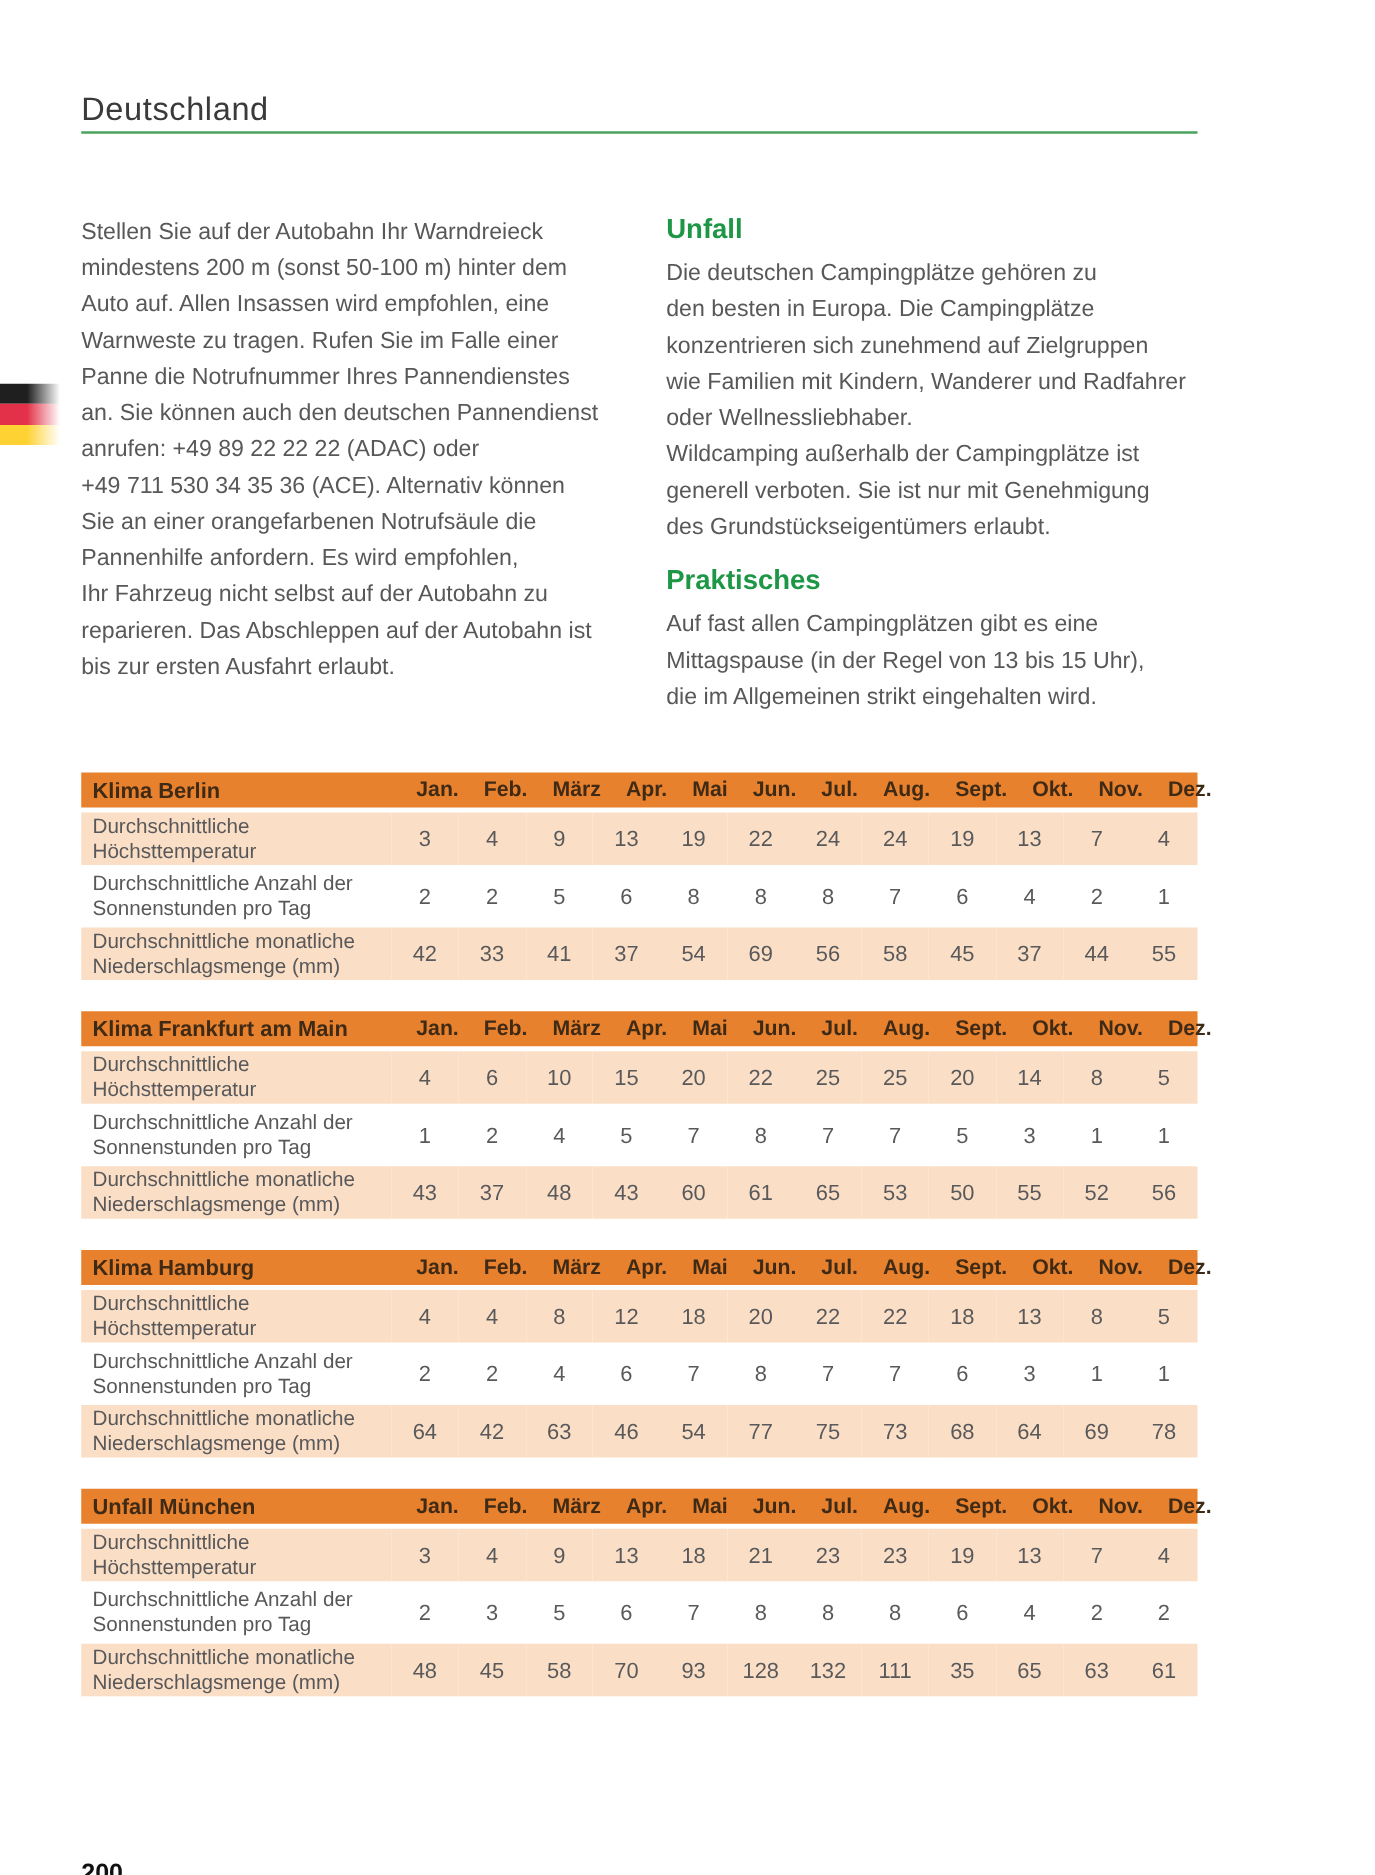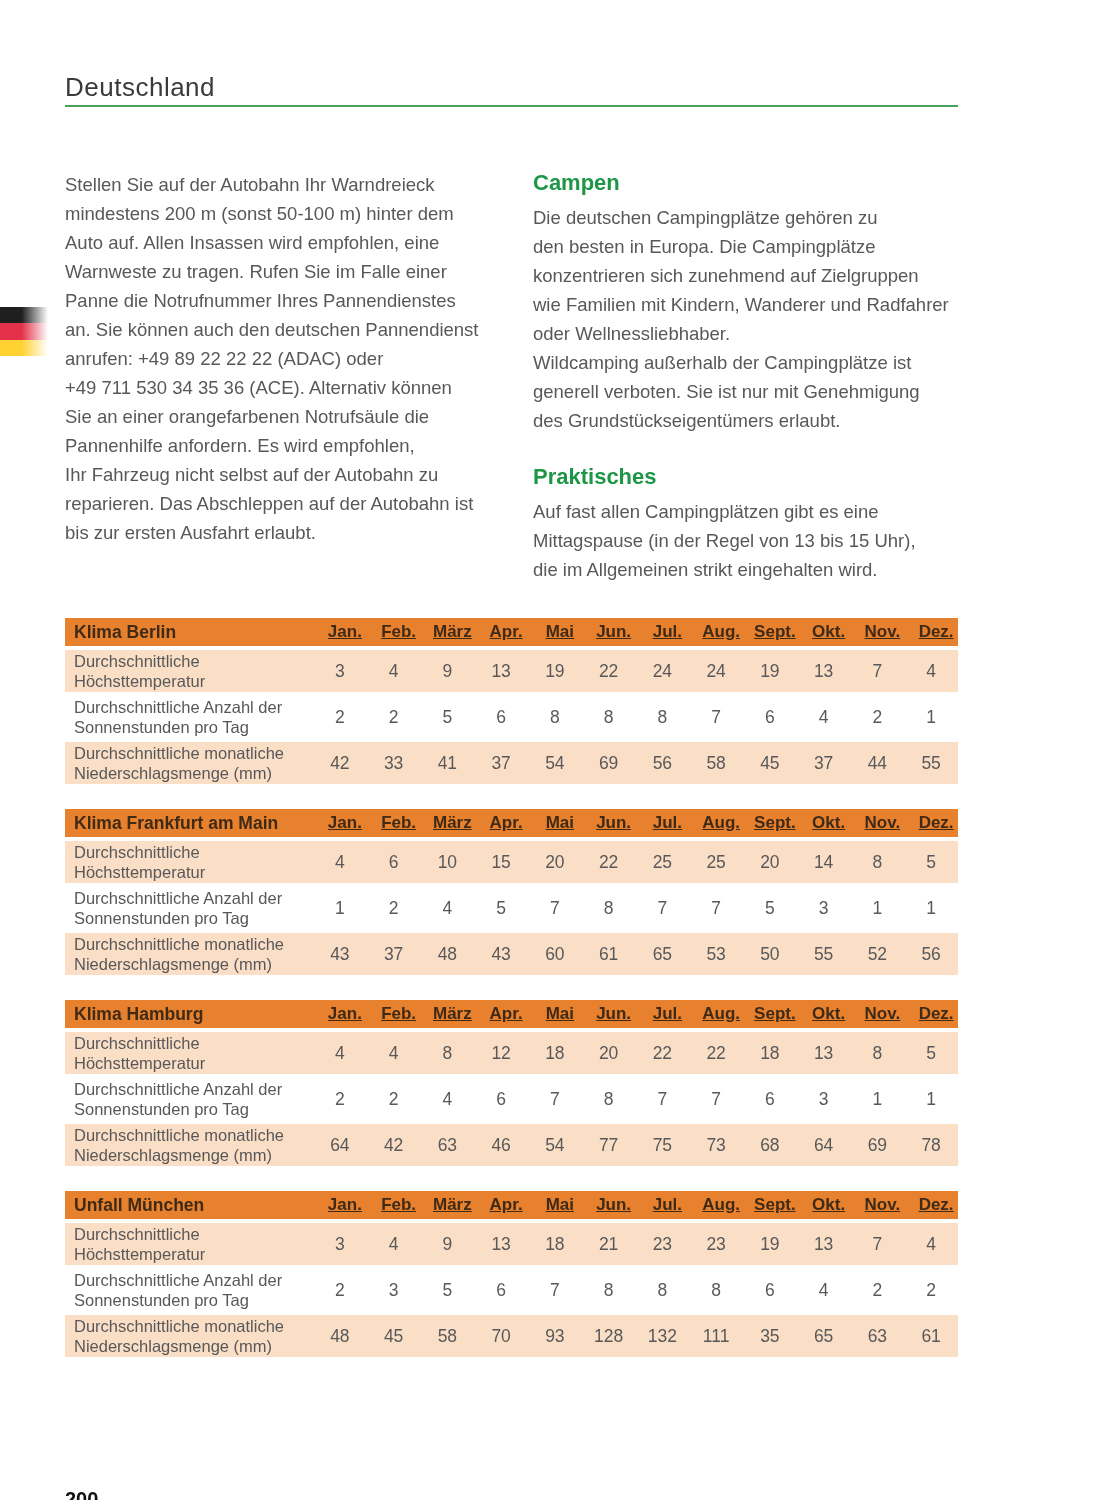--- a/index.html
+++ b/index.html
@@ -37,55 +37,54 @@
   }
   .col.left  { left: 0; }
   .col.right { left: 468px; width: 428px; }
   .section-heading {
     font-size: 22px;
     font-weight: bold;
     color: #1d9645;
     line-height: 26px;
     margin: 0 0 7px 0;
   }
-  .section-heading.spaced { margin-top: 29px; }
+  .section-heading.spaced { margin-top: 16px; }
   .body-text {
     font-size: 18.5px;
     line-height: 29px;
     color: #58585a;
     white-space: pre-line;
     margin: 0;
   }
   .tables-wrap {
     position: absolute;
     top: 618px; left: 0;
     width: 893px;
   }
   .klima-table { margin-bottom: 25px; }
   .t-header {
     display: grid;
     grid-template-columns: 248px repeat(12, 1fr);
-    column-gap: 10px;
+    column-gap: 20px;
     align-items: center;
     height: 28px;
     background: #e8812d;
   }
   .t-title {
     font-size: 17.5px;
     font-weight: bold;
     color: #3f2a16;
     padding-left: 9px;
     white-space: nowrap;
   }
   .t-month {
     font-size: 17px;
     font-weight: bold;
     color: #3f2a16;
     text-align: center;
-    text-decoration: underline;
   }
   .t-row {
     display: grid;
     grid-template-columns: 248px repeat(12, 1fr);
     column-gap: 0;
     margin-top: 4px;
     height: 42px;
   }
   .t-row .t-label {
     display: flex;
@@ -145,21 +144,21 @@
 anrufen: +49 89 22 22 22 (ADAC) oder
 +49 711 530 34 35 36 (ACE). Alternativ können
 Sie an einer orangefarbenen Notrufsäule die
 Pannenhilfe anfordern. Es wird empfohlen,
 Ihr Fahrzeug nicht selbst auf der Autobahn zu
 reparieren. Das Abschleppen auf der Autobahn ist
 bis zur ersten Ausfahrt erlaubt.</p>
   </div>
 
   <div class="col right">
-    <h2 class="section-heading">Campen</h2>
+    <h2 class="section-heading">Unfall</h2>
     <p class="body-text">Die deutschen Campingplätze gehören zu
 den besten in Europa. Die Campingplätze
 konzentrieren sich zunehmend auf Zielgruppen
 wie Familien mit Kindern, Wanderer und Radfahrer
 oder Wellnessliebhaber.
 Wildcamping außerhalb der Campingplätze ist
 generell verboten. Sie ist nur mit Genehmigung
 des Grundstückseigentümers erlaubt.</p>
     <h2 class="section-heading spaced">Praktisches</h2>
     <p class="body-text">Auf fast allen Campingplätzen gibt es eine

